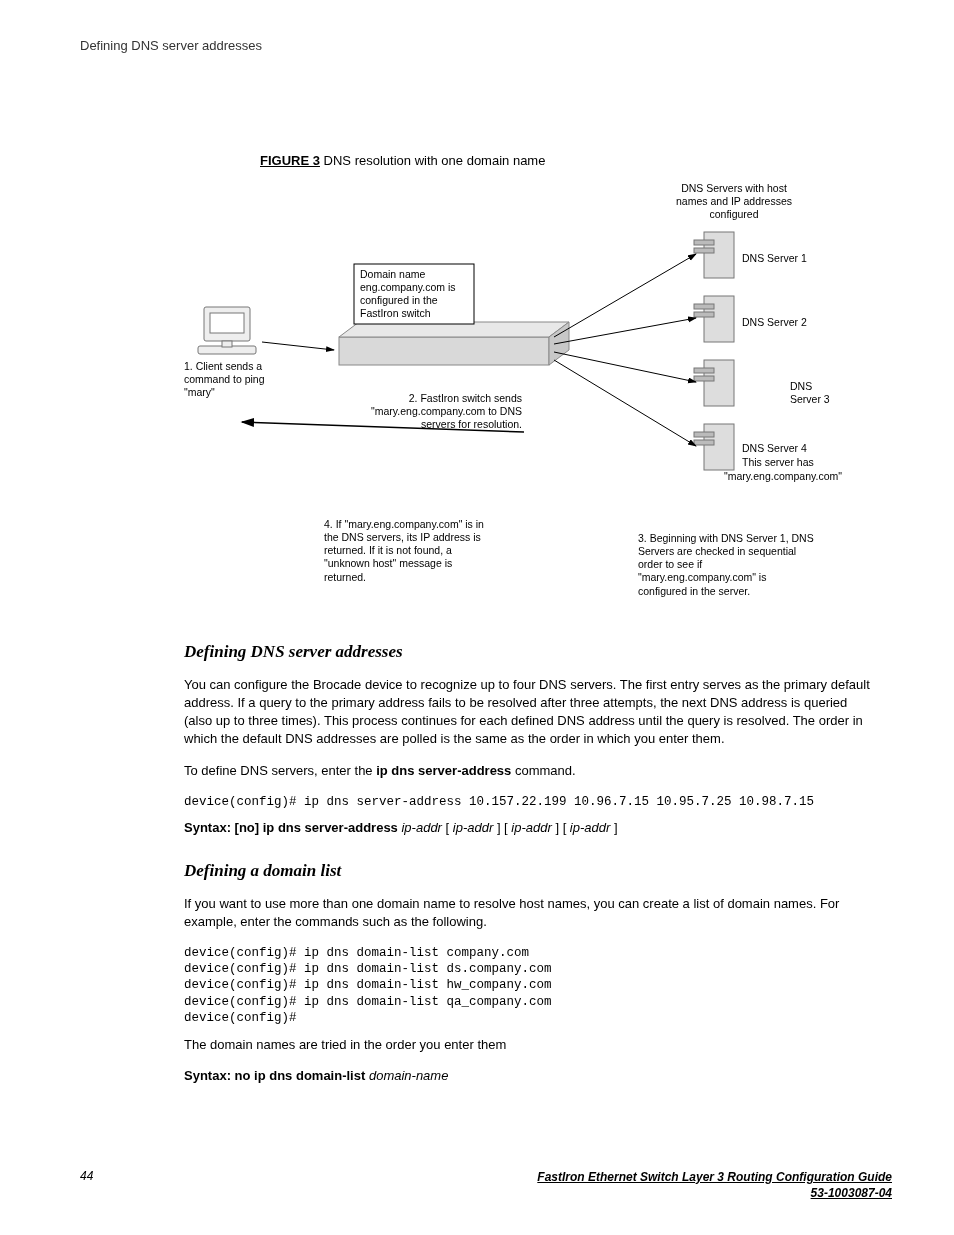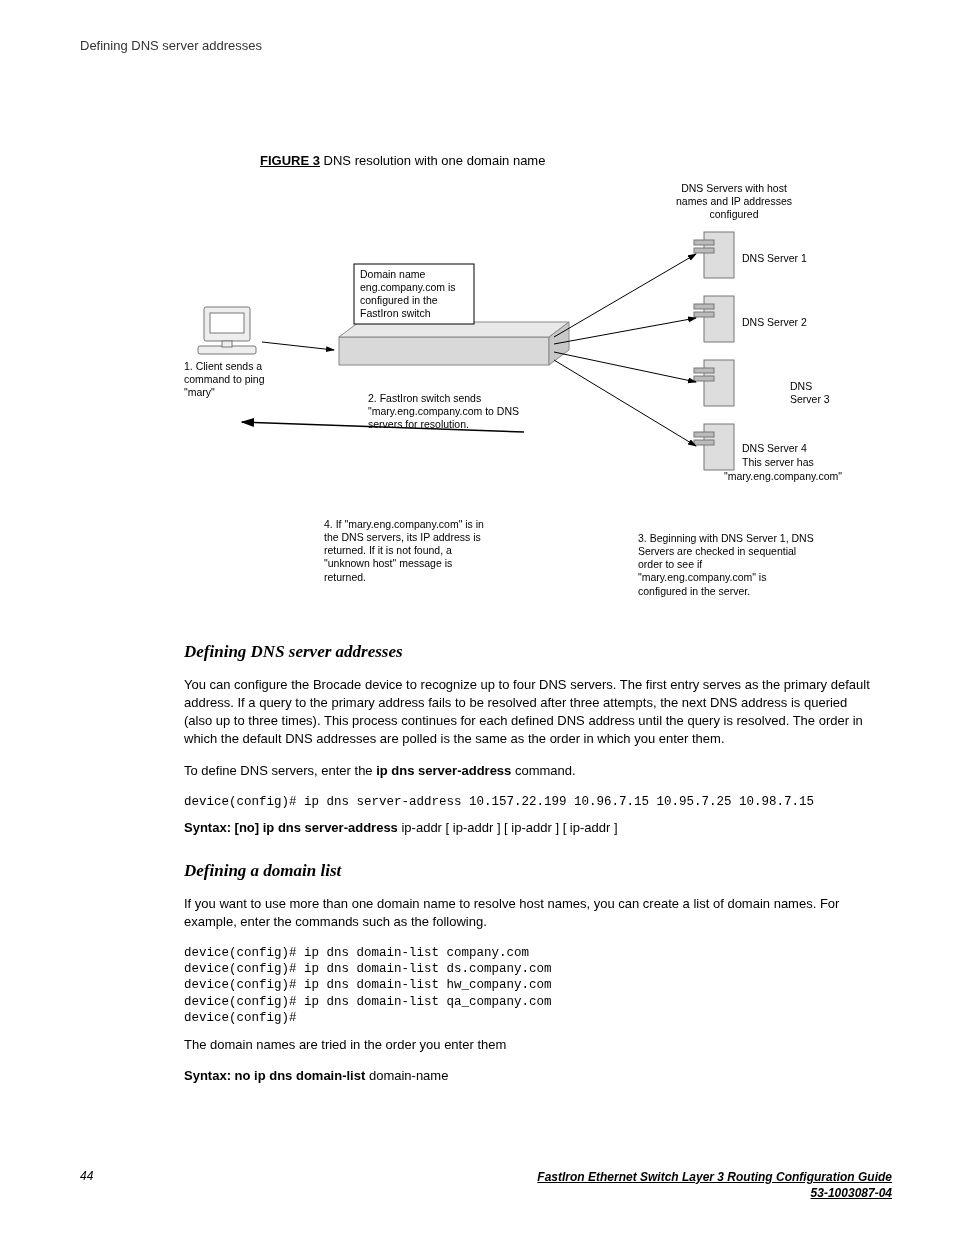--- a/index.html
+++ b/index.html
@@ -54,21 +54,21 @@
     color: #000000;
     white-space: pre;
     margin: 6px 0 10px 0;
     line-height: 1.3;
   }
   .syntax-line {
     font-size: 13px;
     margin-bottom: 12px;
   }
   .syntax-line .bold { font-weight: bold; }
-  .syntax-line .ital { }
+  .syntax-line .ital { font-style: italic; }
   .footer {
     position: absolute;
     bottom: 34px;
     left: 80px;
     right: 62px;
     font-size: 12px;
   }
   .footer .pagenum {
     font-style: italic;
     float: left;
@@ -144,21 +144,21 @@
 
       <line x1="340" y1="250" x2="58" y2="240" stroke="#000" stroke-width="1.5" marker-end="url(#arrow)"></line>
     </svg>
 
     <div class="dlabel" style="left:480px; top:0; width:140px; text-align:center;">DNS Servers with host names and IP addresses configured</div>
 
     <div class="dlabel" style="left:0; top:178px; width:110px;">1. Client sends a command to ping "mary"</div>
 
     <div class="dlabel" style="left:176px; top:86px; width:108px;">Domain name eng.company.com is configured in the FastIron switch</div>
 
-    <div class="dlabel" style="left:184px; top:210px; width:160px;">2. FastIron switch sends "mary.eng.company.com to DNS servers for resolution.</div>
+    <div class="dlabel" style="left:178px; top:210px; width:160px;text-align:right;">2. FastIron switch sends "mary.eng.company.com to DNS servers for resolution.</div>
 
     <div class="dlabel" style="left:140px; top:336px; width:170px;">4. If "mary.eng.company.com" is in the DNS servers, its IP address is returned. If it is not found, a "unknown host" message is returned.</div>
 
     <div class="dlabel" style="left:454px; top:350px; width:180px;">3. Beginning with DNS Server 1, DNS Servers are checked in sequential order to see if "mary.eng.company.com" is configured in the server.</div>
 
     <div class="server-label" style="left:558px; top:70px;">DNS Server 1</div>
     <div class="server-label" style="left:558px; top:134px;">DNS Server 2</div>
     <div class="server-label" style="left:558px; top:198px;padding-left:48px;">DNS Server 3</div>
     <div class="server-label" style="left:558px; top:260px;">DNS Server 4</div>
     <div class="server-label" style="left:558px; top:274px;">This server has</div>

